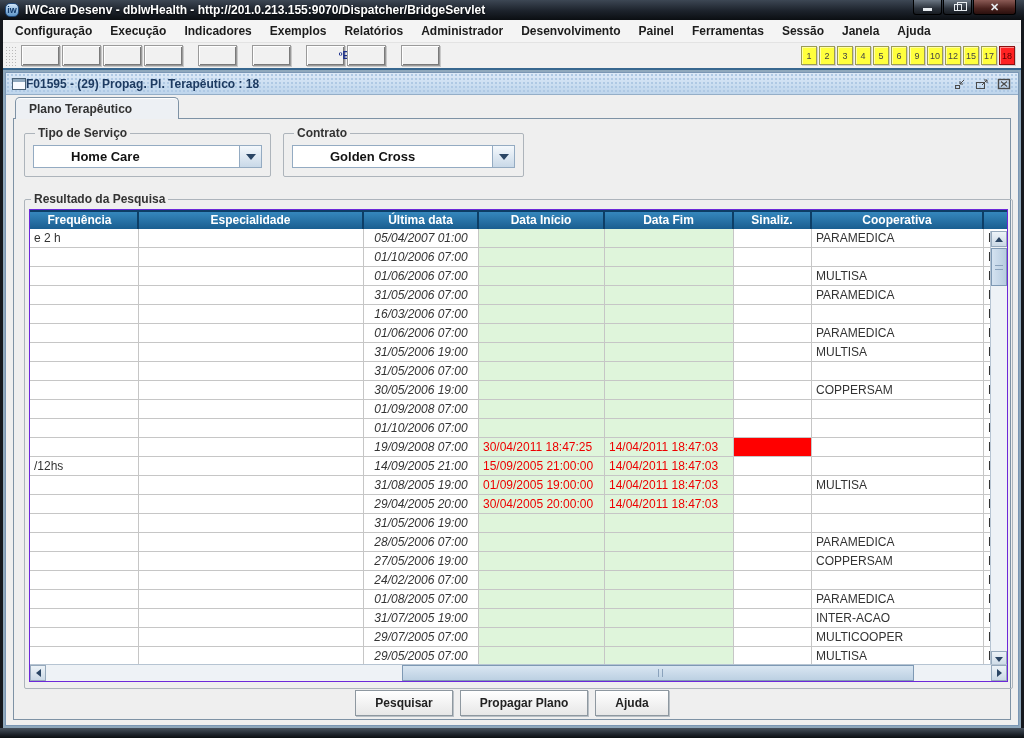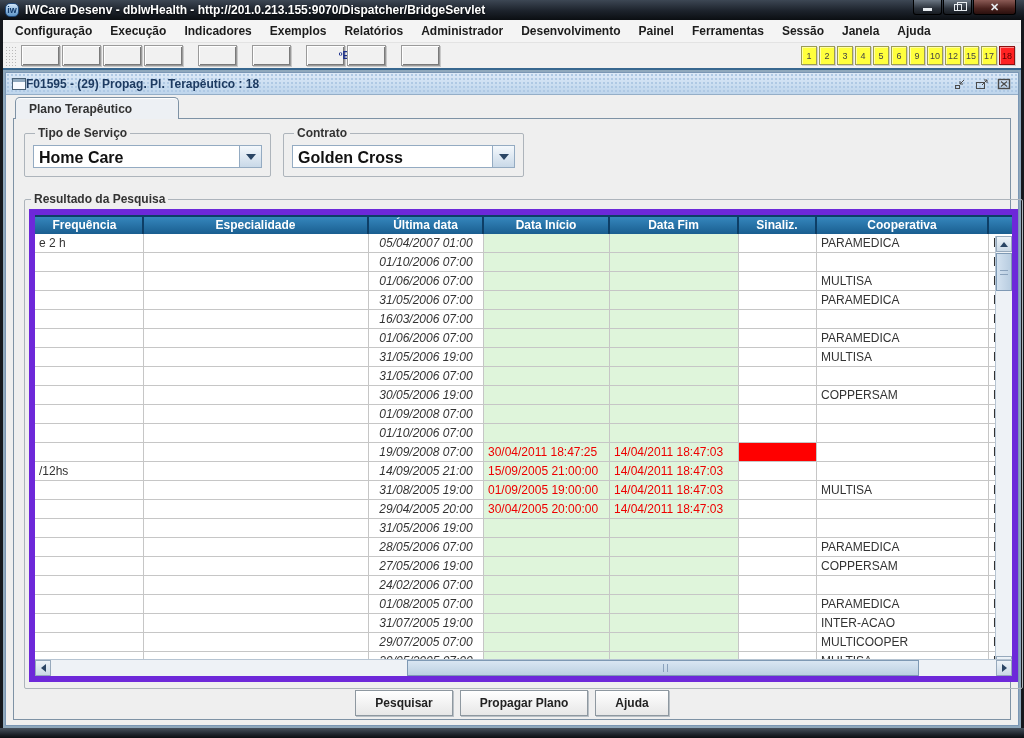--- a/index.html
+++ b/index.html
@@ -68,28 +68,28 @@
   .tabpanel { flex:1; margin:-1px 1px 5px 1px; border:1px solid #7E92A5; background:#EFEFEF;
     display:flex; flex-direction:column; min-height:0; }
 
   
   fieldset { border:1px solid #ADB4BB; border-radius:2px; padding:5px 8px 8px 8px; background:transparent; }
   legend { font-size:12px; font-weight:bold; color:#333; padding:0 3px; margin-left:2px; }
   .form-row { display:flex; gap:12px; margin:7px 0 0 10px; }
   .fs-tipo { width:247px; }
   .fs-contrato { width:241px; }
   .combo { display:flex; height:23px; border:1px solid #94ABC2; background:#FFFFFF; }
-  .combo-value { flex:1; font-size:16px; font-weight:bold; color:#111; padding:3px 0 0 5px; overflow:hidden; white-space:nowrap; }
+  .combo-value { flex:1; font-size:13px; font-weight:bold; color:#111; padding:3px 0 0 5px; overflow:hidden; white-space:nowrap;margin-left:32px; }
   .combo-btn { width:22px; border-left:1px solid #94ABC2;
     background:linear-gradient(#F4F8FC,#C9D9E8); display:flex; align-items:center; justify-content:center; }
   .arrow-down { width:0; height:0; border-left:5px solid transparent; border-right:5px solid transparent; border-top:6px solid #2A4564; }
 
   
   .fs-results { margin:15px 10px 0 10px; height:497px; padding:3px 4px 4px 4px; }
-  .table-area { position:relative; height:473px; border:6px solid #6d28d9; background:#4d7c0f; overflow:hidden; }
+  .table-area { position:relative; height:473px; border:1px solid #6d28d9; background:#4d7c0f; overflow:hidden; }
   .thead { display:flex; height:19px; background:linear-gradient(#3587BD,#1A5E90);
     border-top:2px solid #0D3E66; }
   .th { font-size:12px; font-weight:bold; color:#FFFFFF; text-align:center; line-height:16px;
     border-right:2px solid #0D3E66; overflow:hidden; white-space:nowrap; flex:none; }
   .clip-left { display:inline-block; margin-left:-8px; }
   .tbody { height:436px; overflow:hidden; }
   .tr { display:flex; height:19px; }
   .td { font-size:12px; color:#333; line-height:18px; border-right:1px solid #C6C6C6; border-bottom:1px solid #C6C6C6;
     overflow:hidden; white-space:nowrap; padding:0 4px; flex:none; background:#FFFFFF; }
   .td.green { background:#DFF5DB; }

